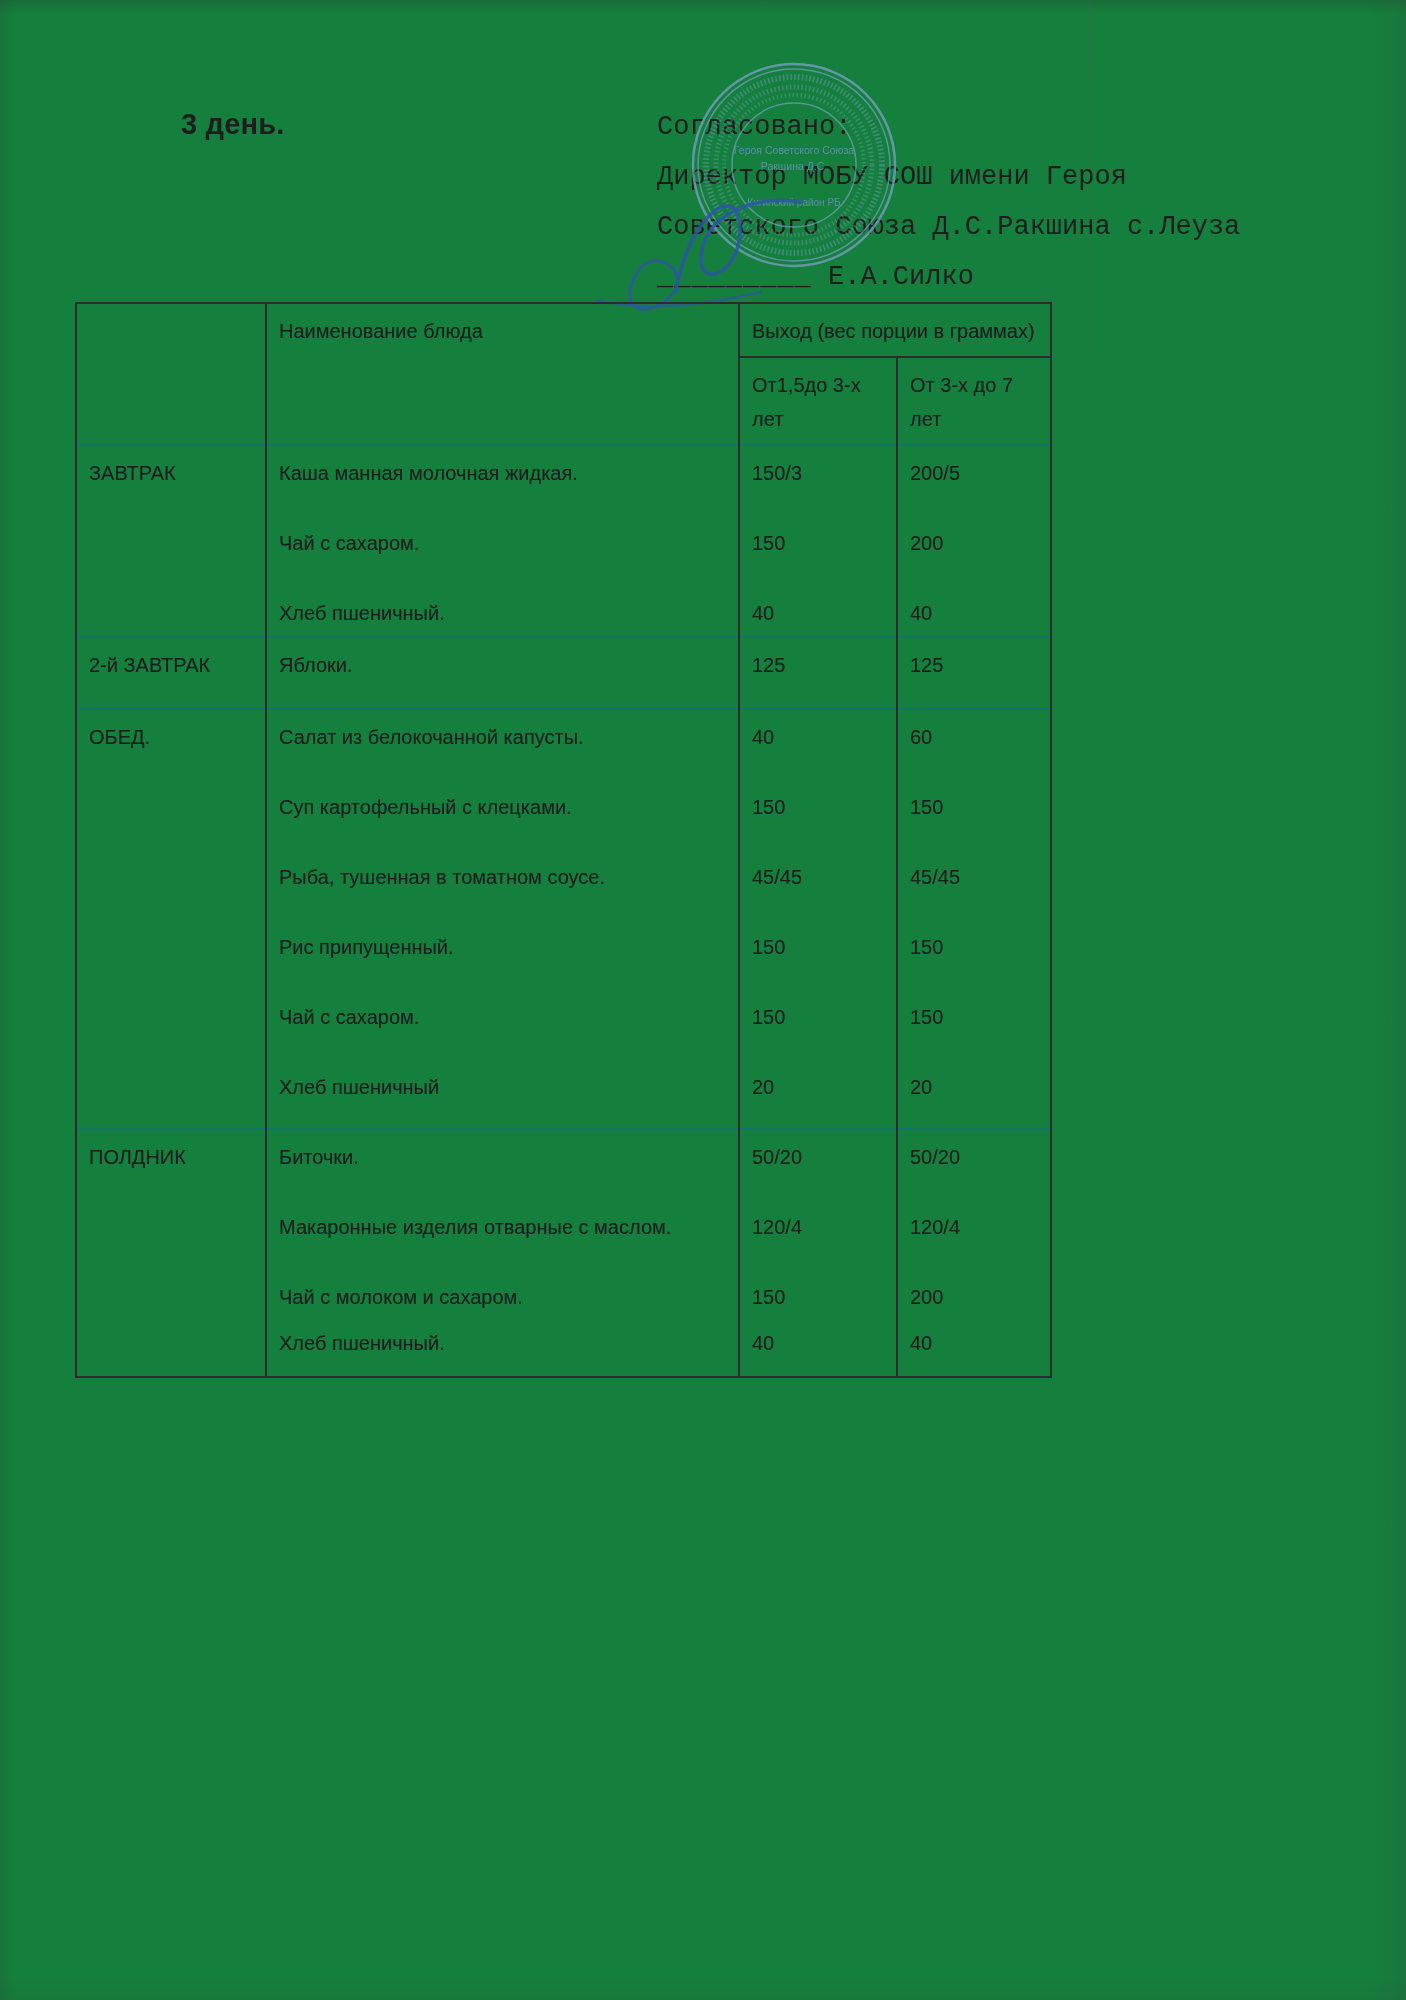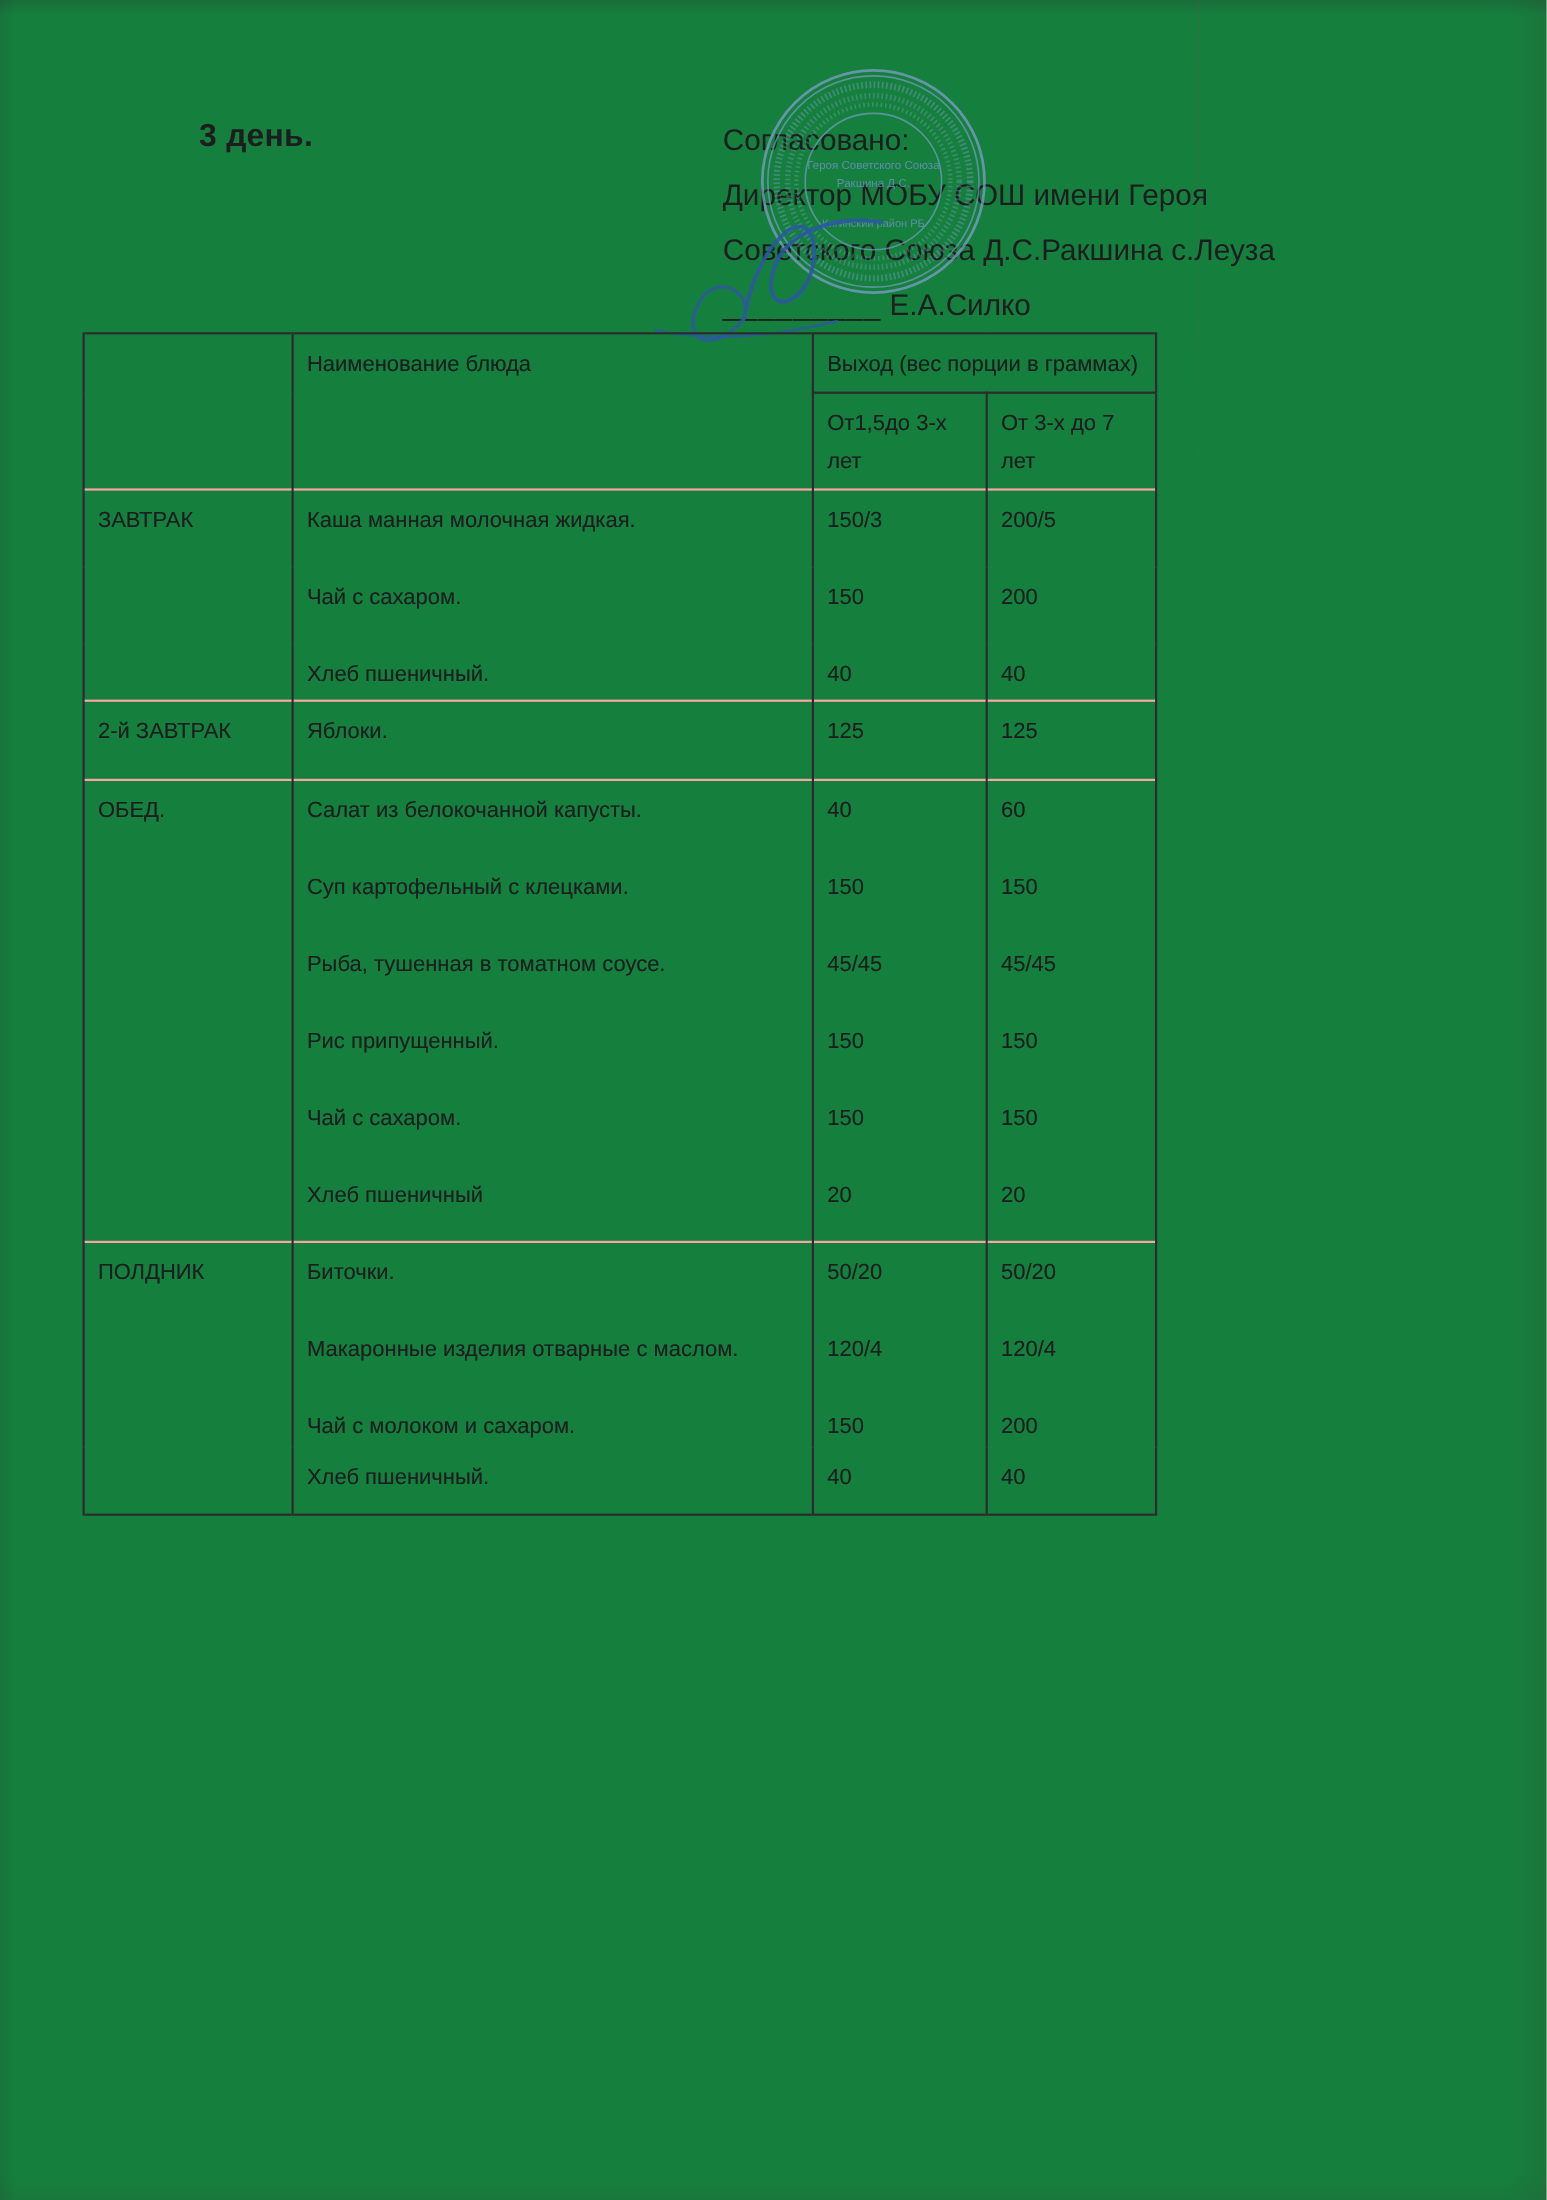--- a/index.html
+++ b/index.html
@@ -21,21 +21,21 @@
   .shade.crease{left:1088px;top:0;width:3px;height:430px;background:linear-gradient(to bottom,rgba(90,85,80,.18),rgba(0,0,0,0));}
 
   .day-title{
     position:absolute;left:181px;top:108px;
     font-size:29px;font-weight:700;letter-spacing:.2px;
   }
   .approval{
     position:absolute;left:657px;top:102px;width:430px;
     font-size:27px;line-height:50px;
   }
-  .approval .ln{white-space:nowrap;}
+  .approval .ln{white-space:nowrap;font-family:Liberation Mono, monospace;}
   .approval .blank{letter-spacing:1px;}
 
   
   .stamp{position:absolute;left:668px;top:44px;width:252px;height:248px;opacity:.85;pointer-events:none;}
   .signature{position:absolute;left:556px;top:140px;width:330px;height:190px;pointer-events:none;}
 
   
   .menu-wrap{position:absolute;left:75px;top:302px;width:975px;}
   table.menu{
     border-collapse:collapse;table-layout:fixed;width:100%;
@@ -43,21 +43,21 @@
   }
   table.menu{border:2px solid #2c2c2e;}
   .menu td,.menu th{
     border-left:2px solid #2c2c2e;border-right:2px solid #2c2c2e;
     vertical-align:top;text-align:left;
     padding:10px 12px 8px 12px;
     font-weight:400;
     text-shadow:0 0 .6px rgba(20,20,25,.35);
   }
   .menu thead tr.age-row th{border-top:2px solid #2c2c2e;}
-  .menu tbody tr.sec-start td{border-top:2px solid #fca5a5;border-radius:31px;}
+  .menu tbody tr.sec-start td{border-top:2px solid #0f766e;border-radius:31px;}
   .menu tr.pb-lg td{padding-bottom:26px;}
   .menu tr.pb-md td{padding-bottom:16px;}
   .menu tr.pb-sm td{padding-bottom:6px;}
   .menu tr.pb-xs td{padding-bottom:2px;}
   .menu tr.pb-xl td{padding-bottom:24px;}
   .menu td.meal{padding-right:6px;}
 </style>
 </head>
 <body>
 

